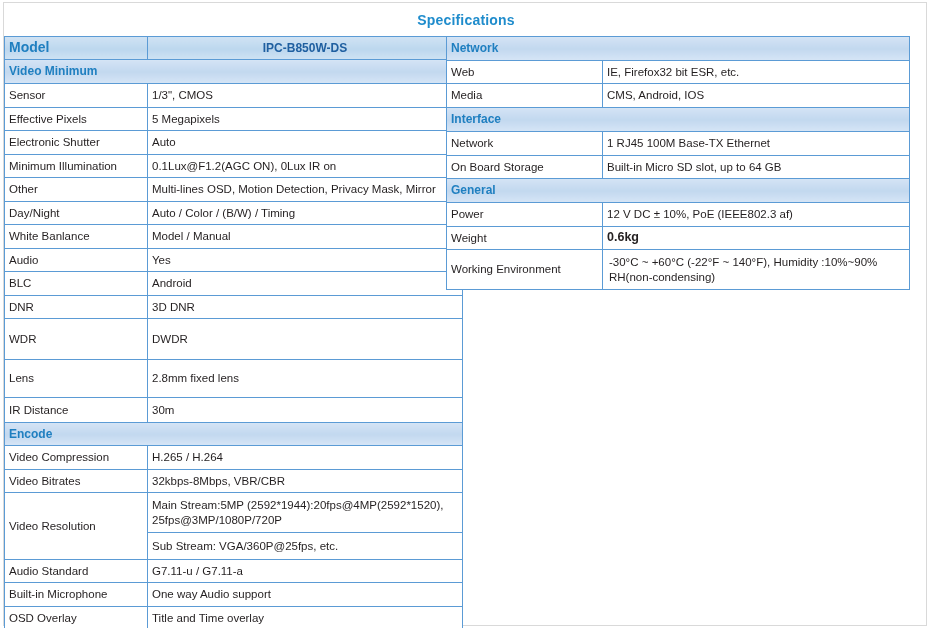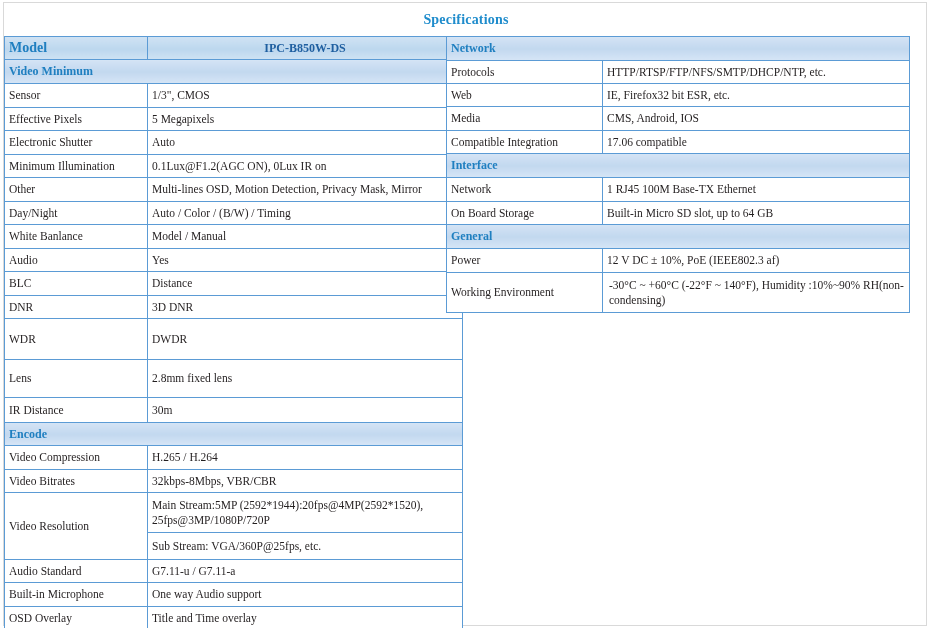--- a/index.html
+++ b/index.html
@@ -24,21 +24,20 @@
   
   .outer-frame {
     position: absolute;
     left: 3px;
     top: 2px;
     width: 924px;
     height: 624px;
     border: 1px solid #d9d9d9;
     box-sizing: border-box;
     background: #ffffff;
-    font-family: Liberation Serif, serif;
   }
 
   
   .title-band {
     position: absolute;
     left: 0px;
     top: 0px;
     width: 924px;
     height: 33px;
     display: flex;
@@ -171,21 +170,21 @@
         <tr style="height:24px">
           <td class="key">White Banlance</td>
           <td class="val">Model / Manual</td>
         </tr>
         <tr style="height:23px">
           <td class="key">Audio</td>
           <td class="val">Yes</td>
         </tr>
         <tr style="height:24px">
           <td class="key">BLC</td>
-          <td class="val">Distance</td>
+          <td class="val">Android</td>
         </tr>
         <tr style="height:23px">
           <td class="key">DNR</td>
           <td class="val">3D DNR</td>
         </tr>
         <tr style="height:41px">
           <td class="key">WDR</td>
           <td class="val">DWDR</td>
         </tr>
         <tr style="height:38px">
@@ -234,54 +233,50 @@
       <colgroup>
           <col class="k">
           <col class="v">
         </colgroup>
       <tbody>
 
         <tr style="height:24px">
           <td class="section-head" colspan="2">Network</td>
         </tr>
         <tr style="height:23px">
-          <td class="key">Protocols</td>
-          <td class="val">HTTP/RTSP/FTP/NFS/SMTP/DHCP/NTP, etc.</td>
-        </tr>
-        <tr style="height:23px">
           <td class="key">Web</td>
           <td class="val">IE, Firefox32 bit ESR, etc.</td>
         </tr>
         <tr style="height:24px">
           <td class="key">Media</td>
           <td class="val">CMS, Android, IOS</td>
         </tr>
-        <tr style="height:23px">
-          <td class="key">Compatible Integration</td>
-          <td class="val">17.06 compatible</td>
-        </tr>
 
         <tr style="height:24px">
           <td class="section-head" colspan="2">Interface</td>
         </tr>
         <tr style="height:24px">
           <td class="key">Network</td>
           <td class="val">1 RJ45 100M Base-TX Ethernet</td>
         </tr>
         <tr style="height:23px">
           <td class="key">On Board Storage</td>
           <td class="val">Built-in Micro SD slot, up to 64 GB</td>
         </tr>
 
         <tr style="height:24px">
           <td class="section-head" colspan="2">General</td>
         </tr>
         <tr style="height:24px">
           <td class="key">Power</td>
           <td class="val">12 V DC ± 10%, PoE (IEEE802.3 af)</td>
+        </tr>
+        <tr style="height:23px">
+          <td class="key">Weight</td>
+          <td class="val bold-val">0.6kg</td>
         </tr>
         <tr style="height:40px">
           <td class="key">Working Environment</td>
           <td class="val wrap pad-left">-30°C ~ +60°C (-22°F ~ 140°F), Humidity :10%~90% RH(non-condensing)</td>
         </tr>
       </tbody>
     </table>
 
   </div>
 </div>

